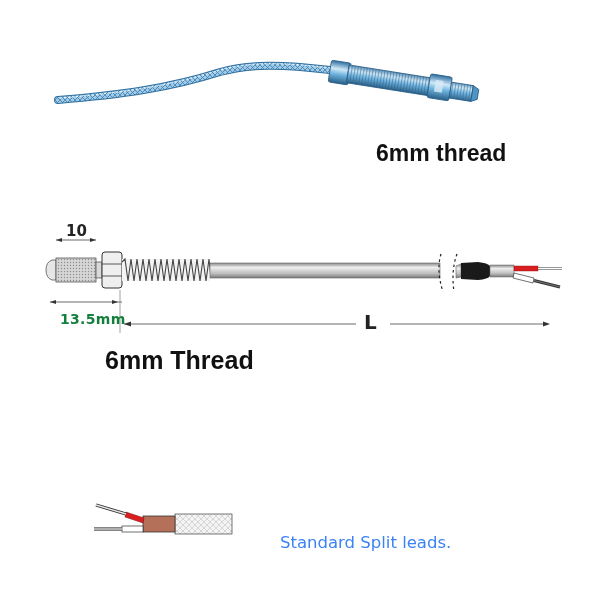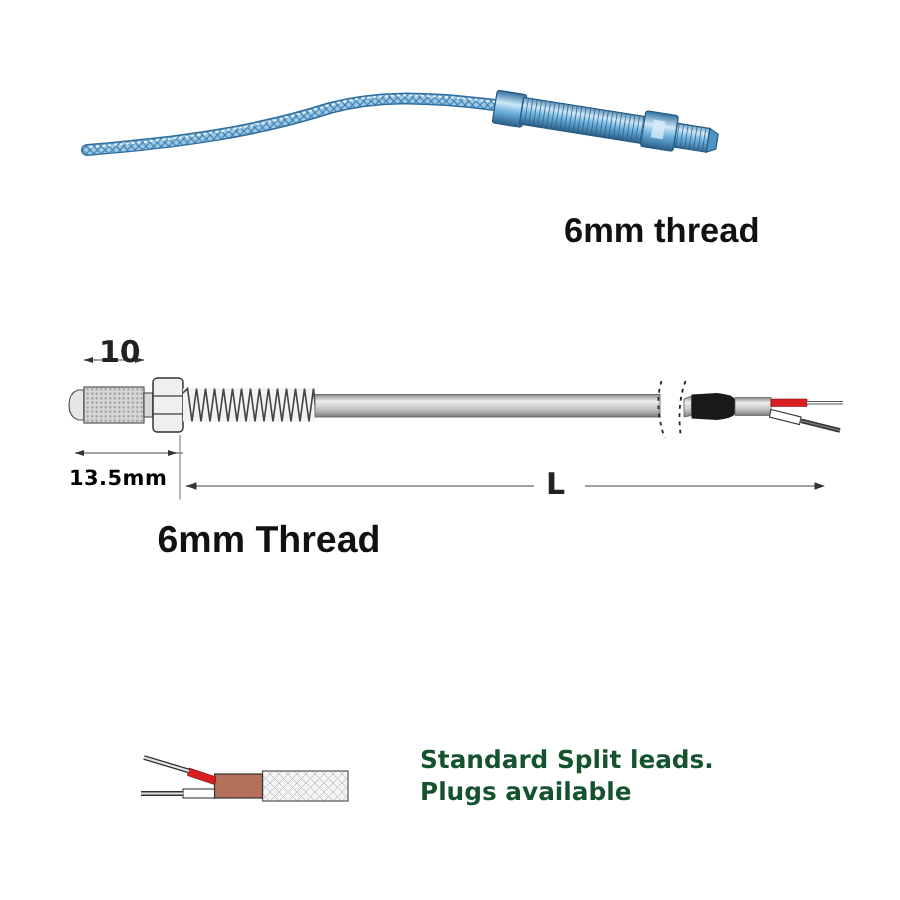--- a/index.html
+++ b/index.html
@@ -1,23 +1,23 @@
 <!DOCTYPE html>
 <html><head>
   <meta charset="utf-8">
   <style>
     html, body { margin: 0; padding: 0; background: #ffffff; }
     body { width: 600px; height: 600px; position: relative; overflow: hidden; font-family: "Liberation Sans", sans-serif; color: #111; }
     .abs { position: absolute; font-weight: bold; }
     .lbl-photo { left: 376px; top: 140px; font-size: 23px; color: #111; }
-    .lbl-10 { left: 66px; top: 222px; font-size: 20px; font-family: "DejaVu Sans", sans-serif; color: #222; }
-    .lbl-135 { left: 46px; top: 311px; font-size: 14px; font-family: "DejaVu Sans", sans-serif; color: #000000; letter-spacing: 0.3px; }
+    .lbl-10 { left: 66px; top: 222px; font-size: 15px; font-family: "DejaVu Sans", sans-serif; color: #222; }
+    .lbl-135 { left: 60px; top: 311px; font-size: 14px; font-family: "DejaVu Sans", sans-serif; color: #15803d; letter-spacing: 0.3px; }
     .lbl-L { left: 364px; top: 310px; font-size: 20px; font-family: "DejaVu Sans", sans-serif; color: #222; }
     .lbl-thread { left: 105px; top: 346px; font-size: 25px; color: #111; }
-    .lbl-split { left: 280px; top: 496px; font-size: 16.5px; font-weight: bold; line-height: 21px; font-family: "DejaVu Sans", sans-serif; color: #14532d; }
+    .lbl-split { left: 280px; top: 532px; font-size: 16.5px; font-weight: normal; line-height: 21px; font-family: "DejaVu Sans", sans-serif; color: #3b82f6; }
     svg { position: absolute; left: 0; top: 0; }
   </style>
 </head>
 <body>
 
 <svg width="600" height="600" viewBox="0 0 600 600">
   <defs>
     <linearGradient id="metalBlue" x1="0" y1="0" x2="0" y2="1">
       <stop offset="0" stop-color="#2f6f9f"></stop>
       <stop offset="0.35" stop-color="#cfe8f7"></stop>
@@ -123,14 +123,13 @@
   </g>
 </svg>
 
 <div class="abs lbl-photo">6mm thread</div>
 <div class="abs lbl-10">10</div>
 <div class="abs lbl-135">13.5mm</div>
 <div class="abs lbl-L">L</div>
 <div class="abs lbl-thread">6mm Thread</div>
 <div class="abs lbl-split">
   <div>Standard Split leads.</div>
-  <div>Plugs available</div>
 </div>
 
 </body></html>

